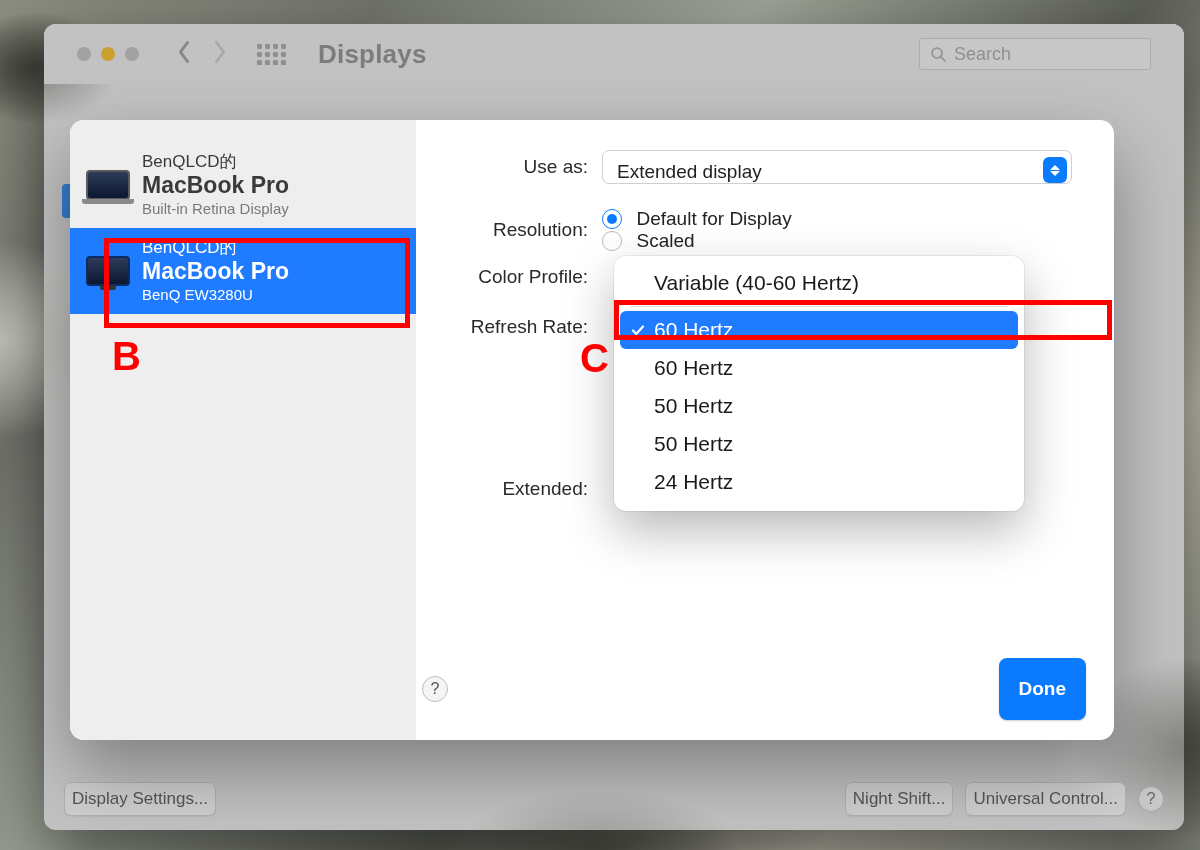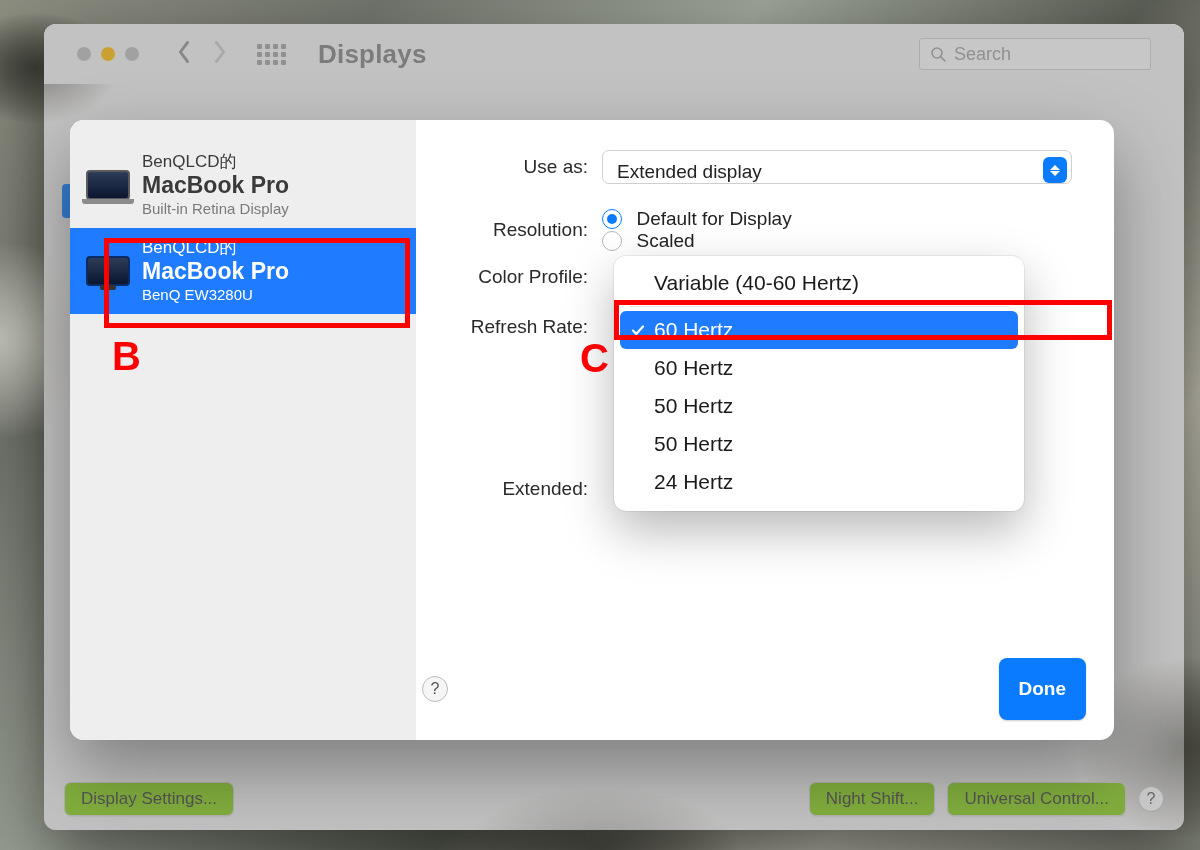--- a/index.html
+++ b/index.html
@@ -66,22 +66,22 @@
 
   .outer-body { position:relative; height:calc(100% - 60px); z-index:1; }
 
   .footer-bar {
     position:absolute; left:0; right:0; bottom:14px;
     display:flex; align-items:center; gap:12px;
     padding: 0 20px;
     z-index:1;
   }
   .mac-btn {
-    background:#84cc16; border:1px solid #cfcfcf; border-radius:7px;
-    padding:6px 16px; font-size:17px; color:#3a3a3a;
+    background:#ffffff; border:1px solid #cfcfcf; border-radius:7px;
+    padding:6px 7px; font-size:17px; color:#3a3a3a;
     box-shadow: 0 1px 1px rgba(0,0,0,.08);
   }
   .footer-bar .spacer { flex:1; }
   .help-circle {
     width:26px; height:26px; border-radius:50%;
     border:1px solid #bdbdbd; background:#f5f5f5;
     display:flex; align-items:center; justify-content:center;
     font-size:16px; color:#555;
   }
 

